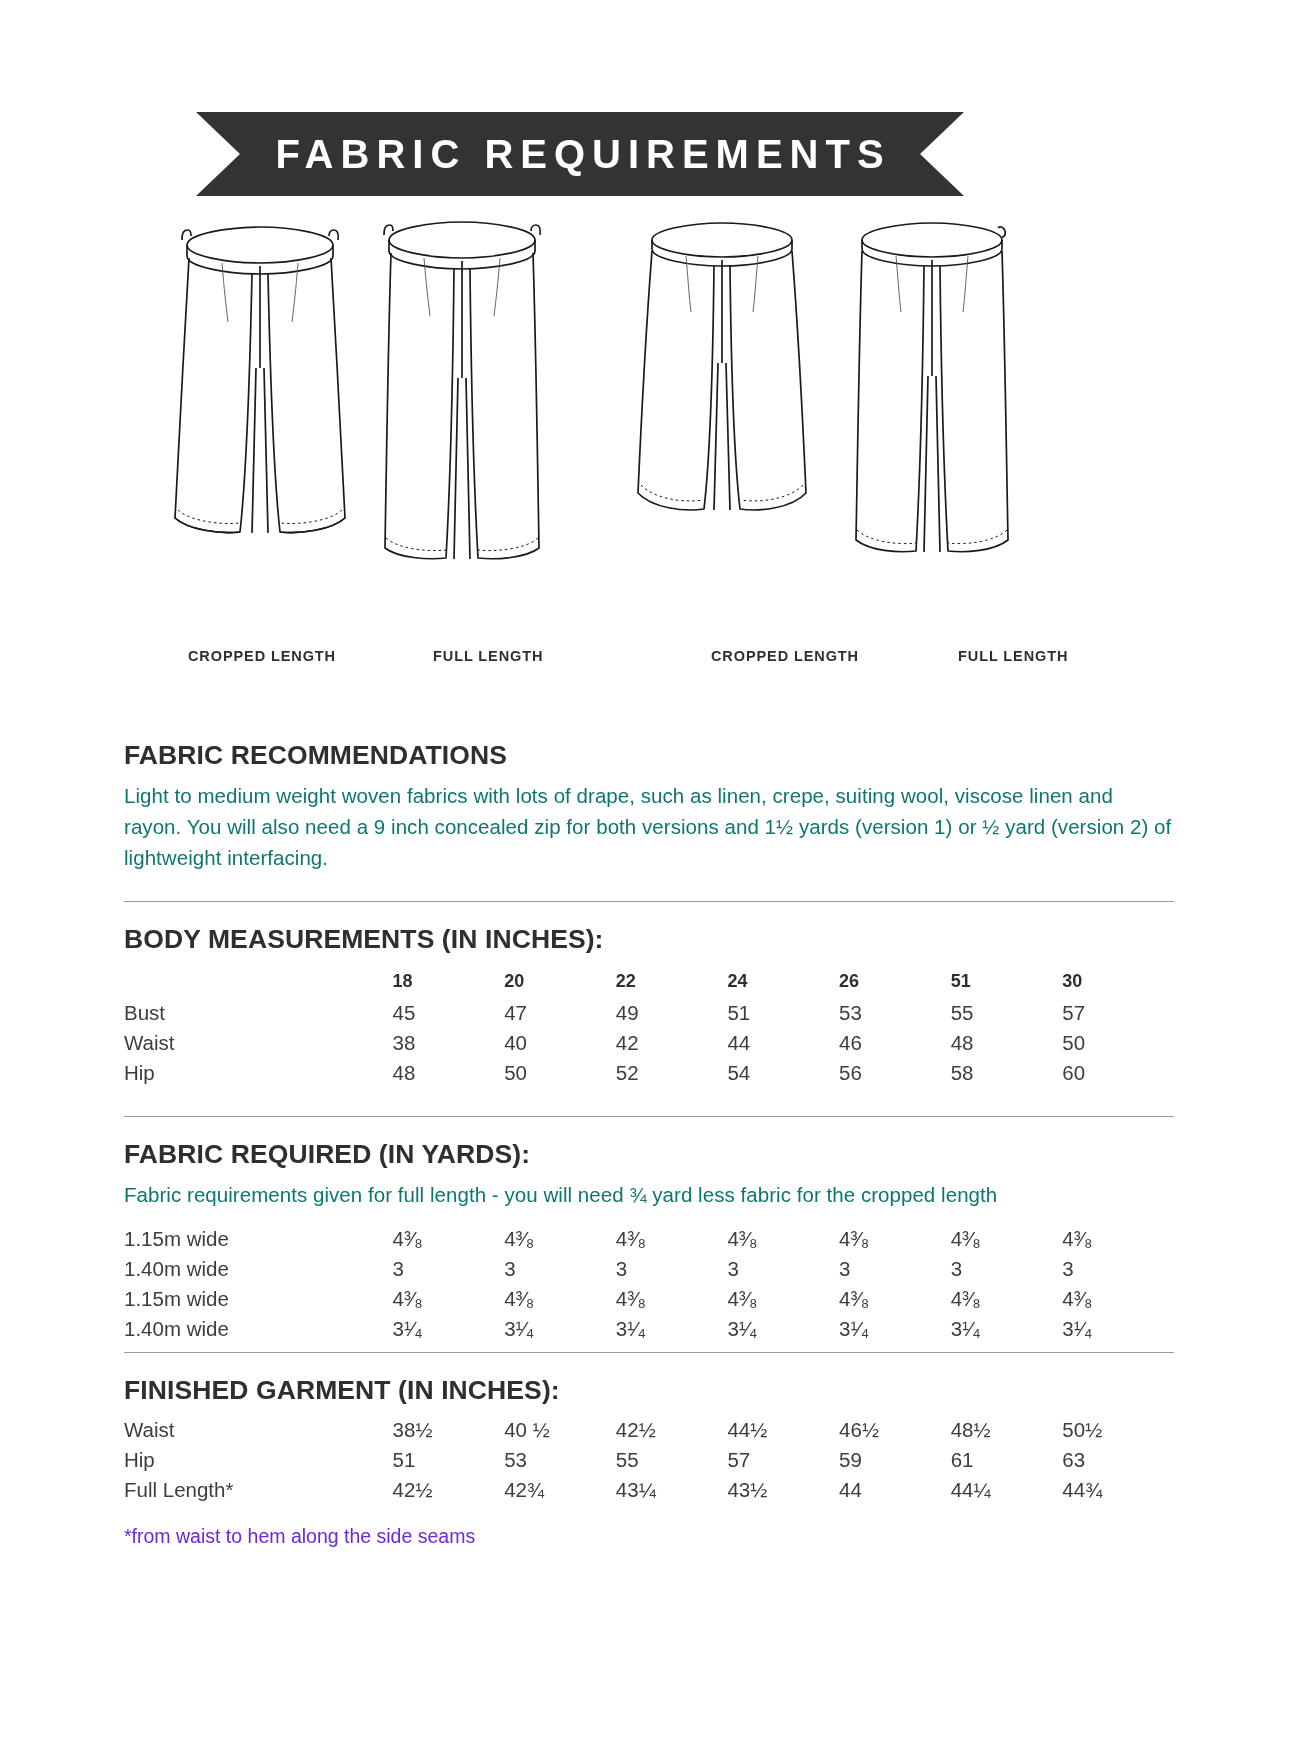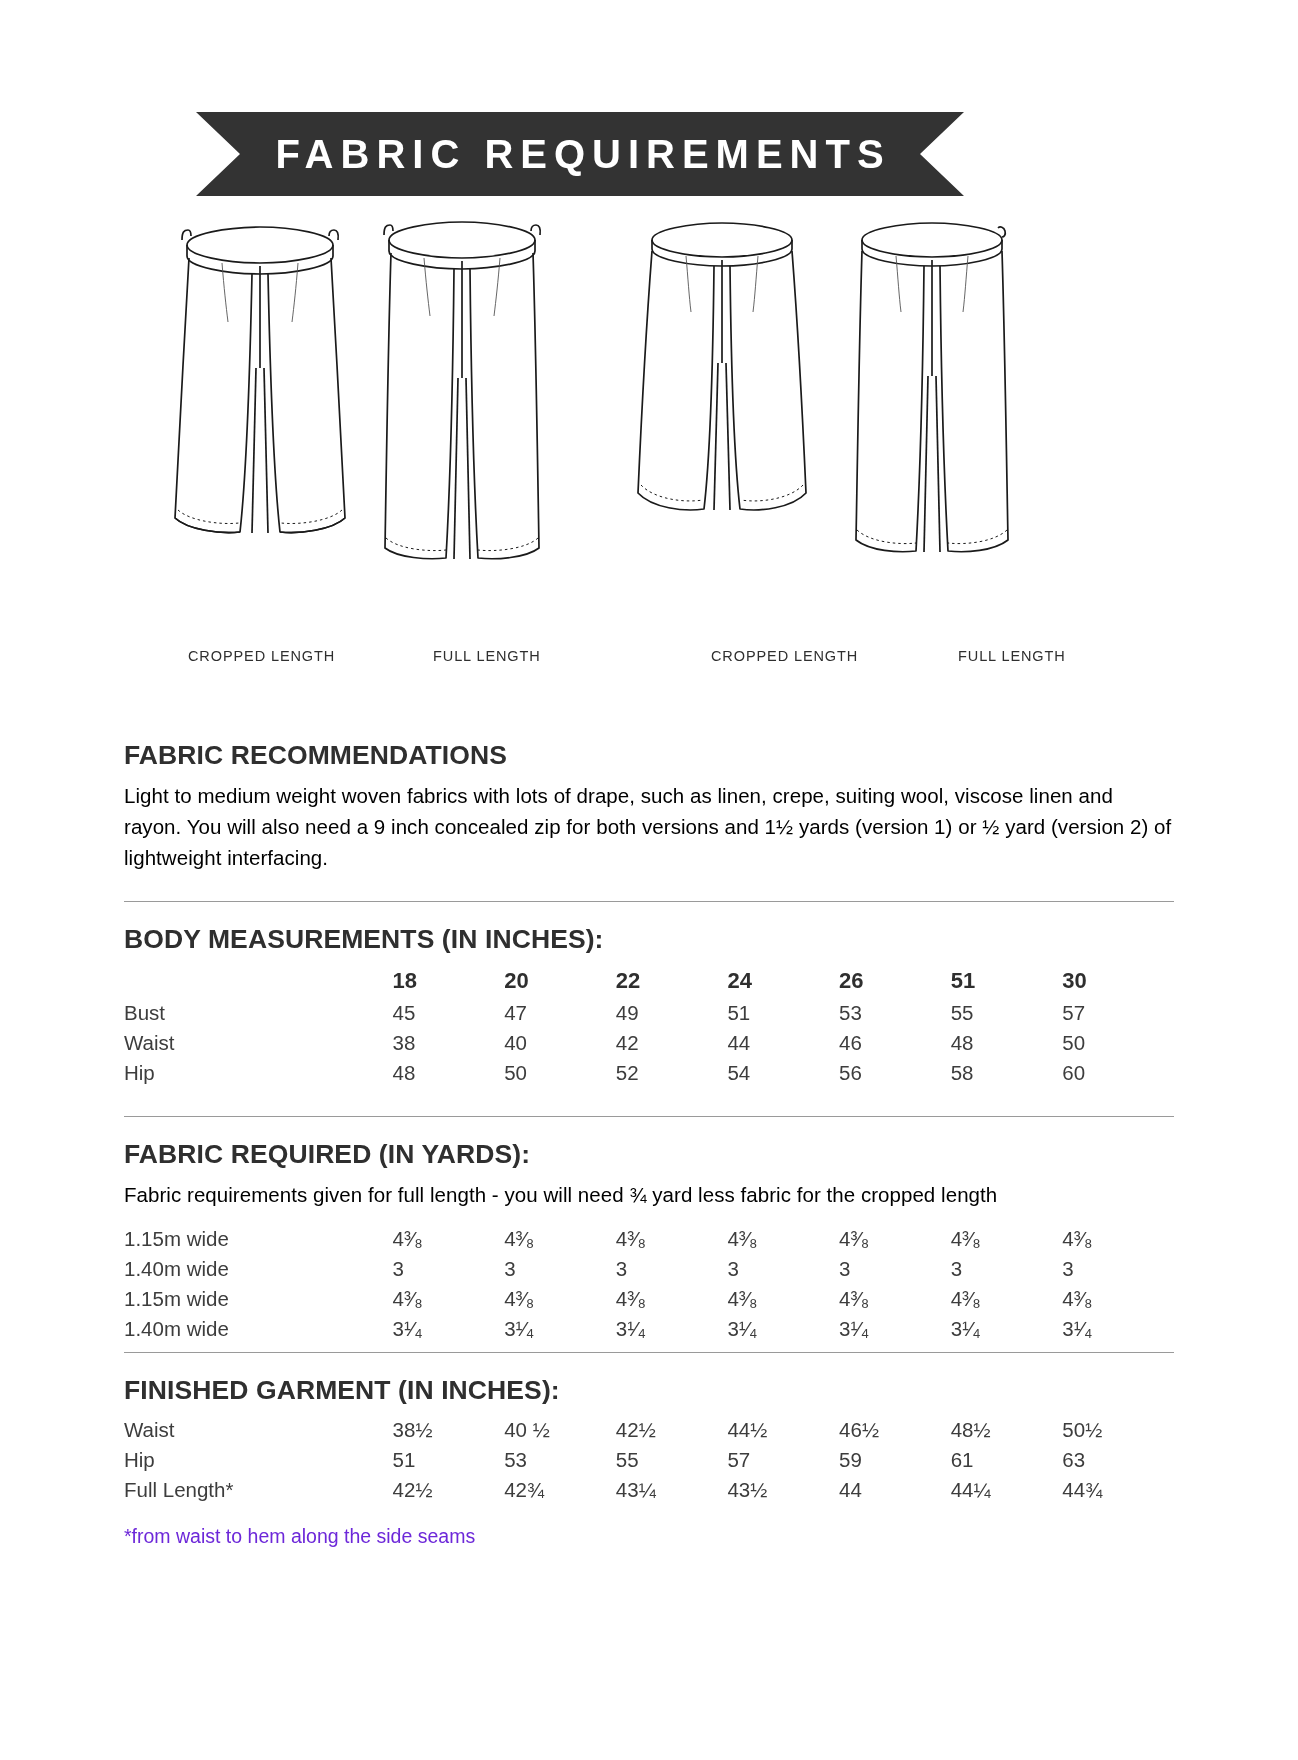--- a/index.html
+++ b/index.html
@@ -64,21 +64,21 @@
     position: absolute;
     left: 0;
     top: 648px;
     width: 1298px;
     height: 24px;
   }
   .caption {
     position: absolute;
     top: 0;
     font-size: 14.5px;
-    font-weight: normal;
+    font-weight: bold;
     letter-spacing: 0.9px;
     color: #2f2f2f;
     white-space: nowrap;
     font-family: "Liberation Sans Narrow", "Liberation Sans", sans-serif;
   }
 
   
   .content {
     position: absolute;
     left: 124px;
@@ -92,21 +92,21 @@
     font-weight: bold;
     color: #2f2f2f;
     letter-spacing: 0.1px;
     font-family: "Liberation Sans Narrow", "Liberation Sans", sans-serif;
   }
 
   p.body-text {
     margin: 0;
     font-size: 20.5px;
     line-height: 31px;
-    color: #000000;
+    color: #0f766e;
     font-family: "Liberation Sans Narrow", "Liberation Sans", sans-serif;
     letter-spacing: 0.05px;
   }
 
   hr.rule {
     border: none;
     border-top: 1.6px solid #9a9a9a;
     margin: 0;
     height: 0;
   }
@@ -123,21 +123,21 @@
     text-align: left;
     padding: 0;
     font-weight: normal;
     font-size: 20.5px;
     color: #3d3d3d;
     line-height: 30px;
     vertical-align: baseline;
   }
   table.data th {
     font-weight: bold;
-    font-size: 22px;
+    font-size: 18px;
     color: #2f2f2f;
     line-height: 34px;
   }
   table.data .lbl { width: 243px; }
   table.data .val { width: 101px; }
 
   .versionlabel td {
     padding-top: 7px;
   }
 

